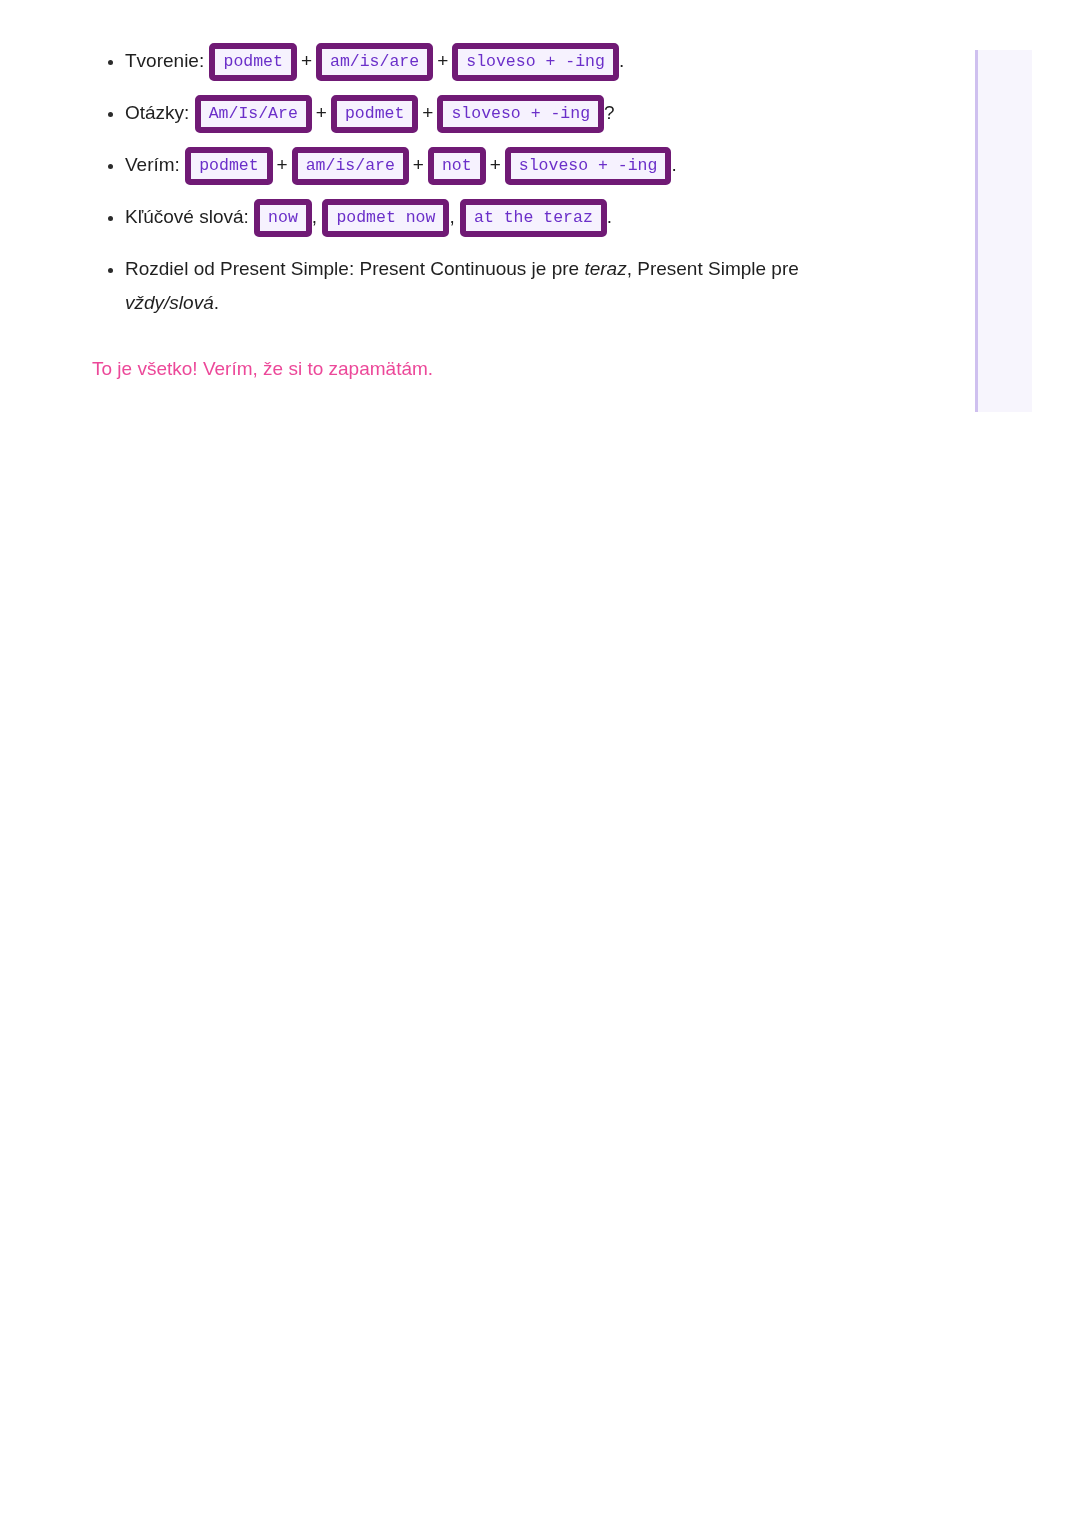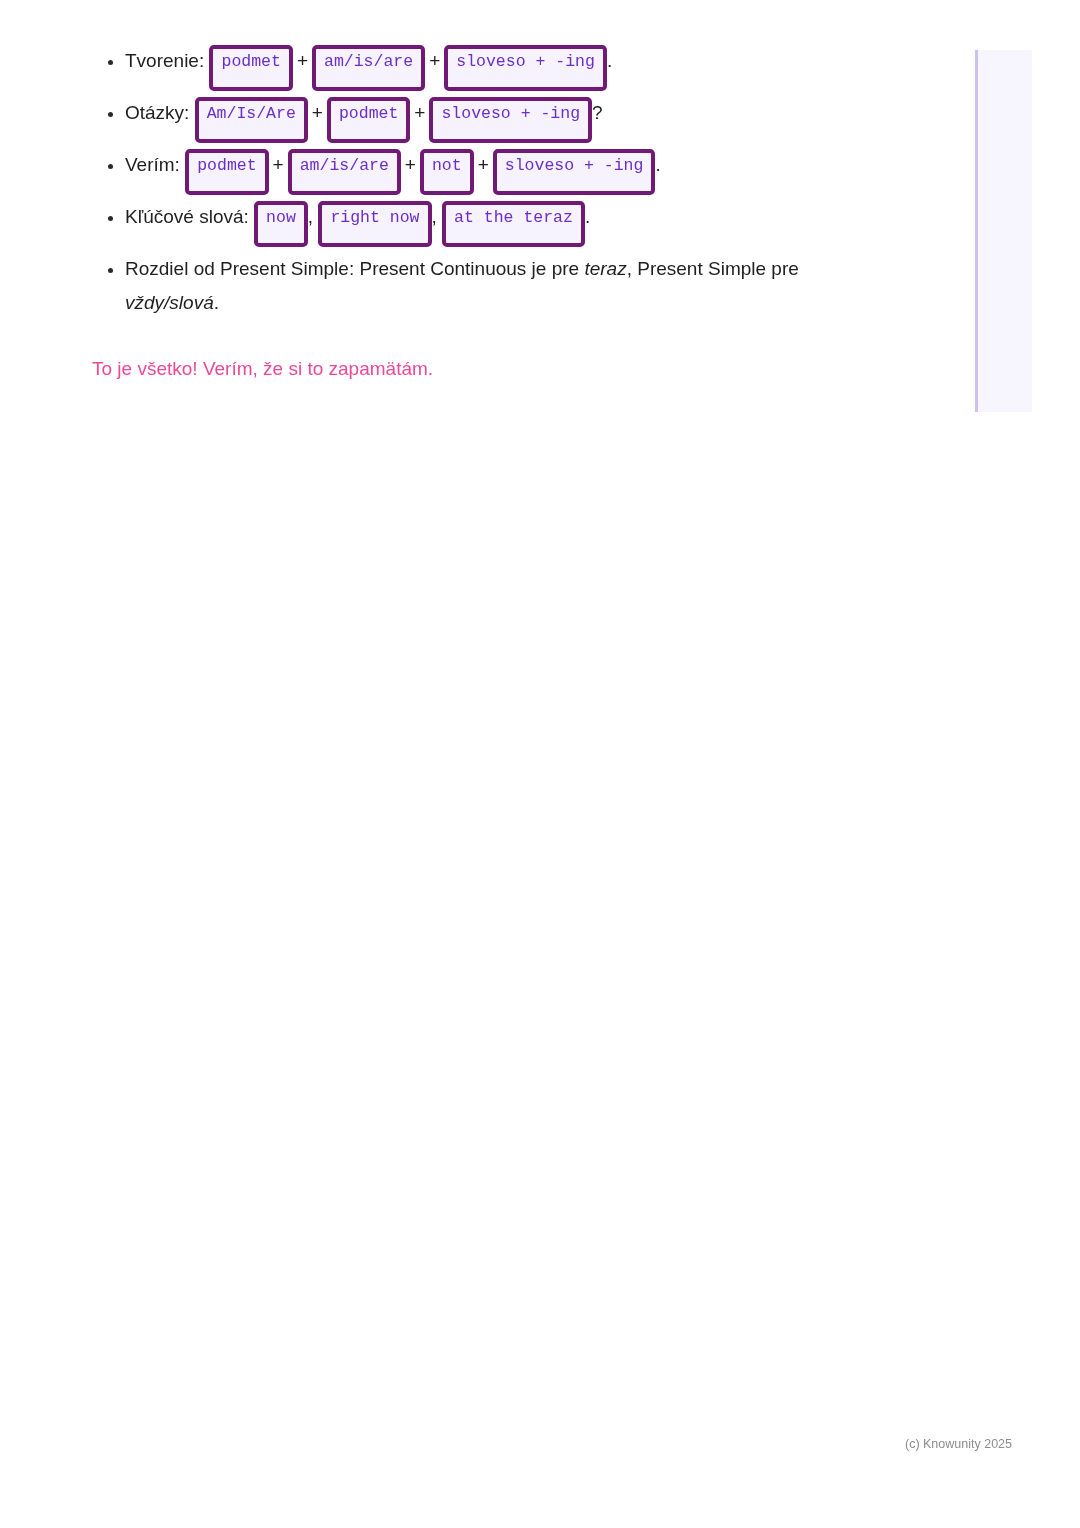--- a/index.html
+++ b/index.html
@@ -66,23 +66,23 @@
 
   .lbl {
     font-weight: normal;
   }
 
   code.chip {
     font-family: "Liberation Mono", monospace;
     font-size: 16.5px;
     color: #6b2fc9;
     background: #f6f2fe;
-    border: 4px solid #701a75;
+    border: 6px solid #701a75;
     border-radius: 5px;
-    padding: 3px 8px 16px 8px;
+    padding: 3px 8px 4px 8px;
     white-space: pre;
     line-height: 1;
     position: relative;
     top: -1px;
   }
 
   .plus {
     padding: 0 4px;
     color: #1f1f1f;
   }
@@ -135,32 +135,31 @@
       </li>
 
       <li>
         <span class="lbl">Verím:</span>
         <code class="chip">podmet</code><span class="plus">+</span><code class="chip">am/is/are</code><span class="plus">+</span><code class="chip">not</code><span class="plus">+</span><code class="chip">sloveso + -ing</code><span class="punct">.</span>
       </li>
 
       <li>
         <span class="lbl">Kľúčové slová:</span>
         <code class="chip">now</code><span class="punct">,</span>
-        <code class="chip">right now</code><span class="punct">,</span>
+        <code class="chip">podmet now</code><span class="punct">,</span>
         <code class="chip">at the teraz</code><span class="punct">.</span>
       </li>
 
       <li>
         <span class="lbl">Rozdiel od Present Simple:</span>
         <span>Present Continuous je pre</span>
         <em class="it">teraz</em><span>, Present Simple pre</span>
         <em class="it">vždy/slová</em><span class="punct">.</span>
       </li>
 
     </ul>
 
     <p class="closing">To je všetko! Verím, že si to zapamätám.</p>
 
   </div>
 
-  <div class="footer">(c) Knowunity 2025</div>
 
 </div>
 
 </body></html>

